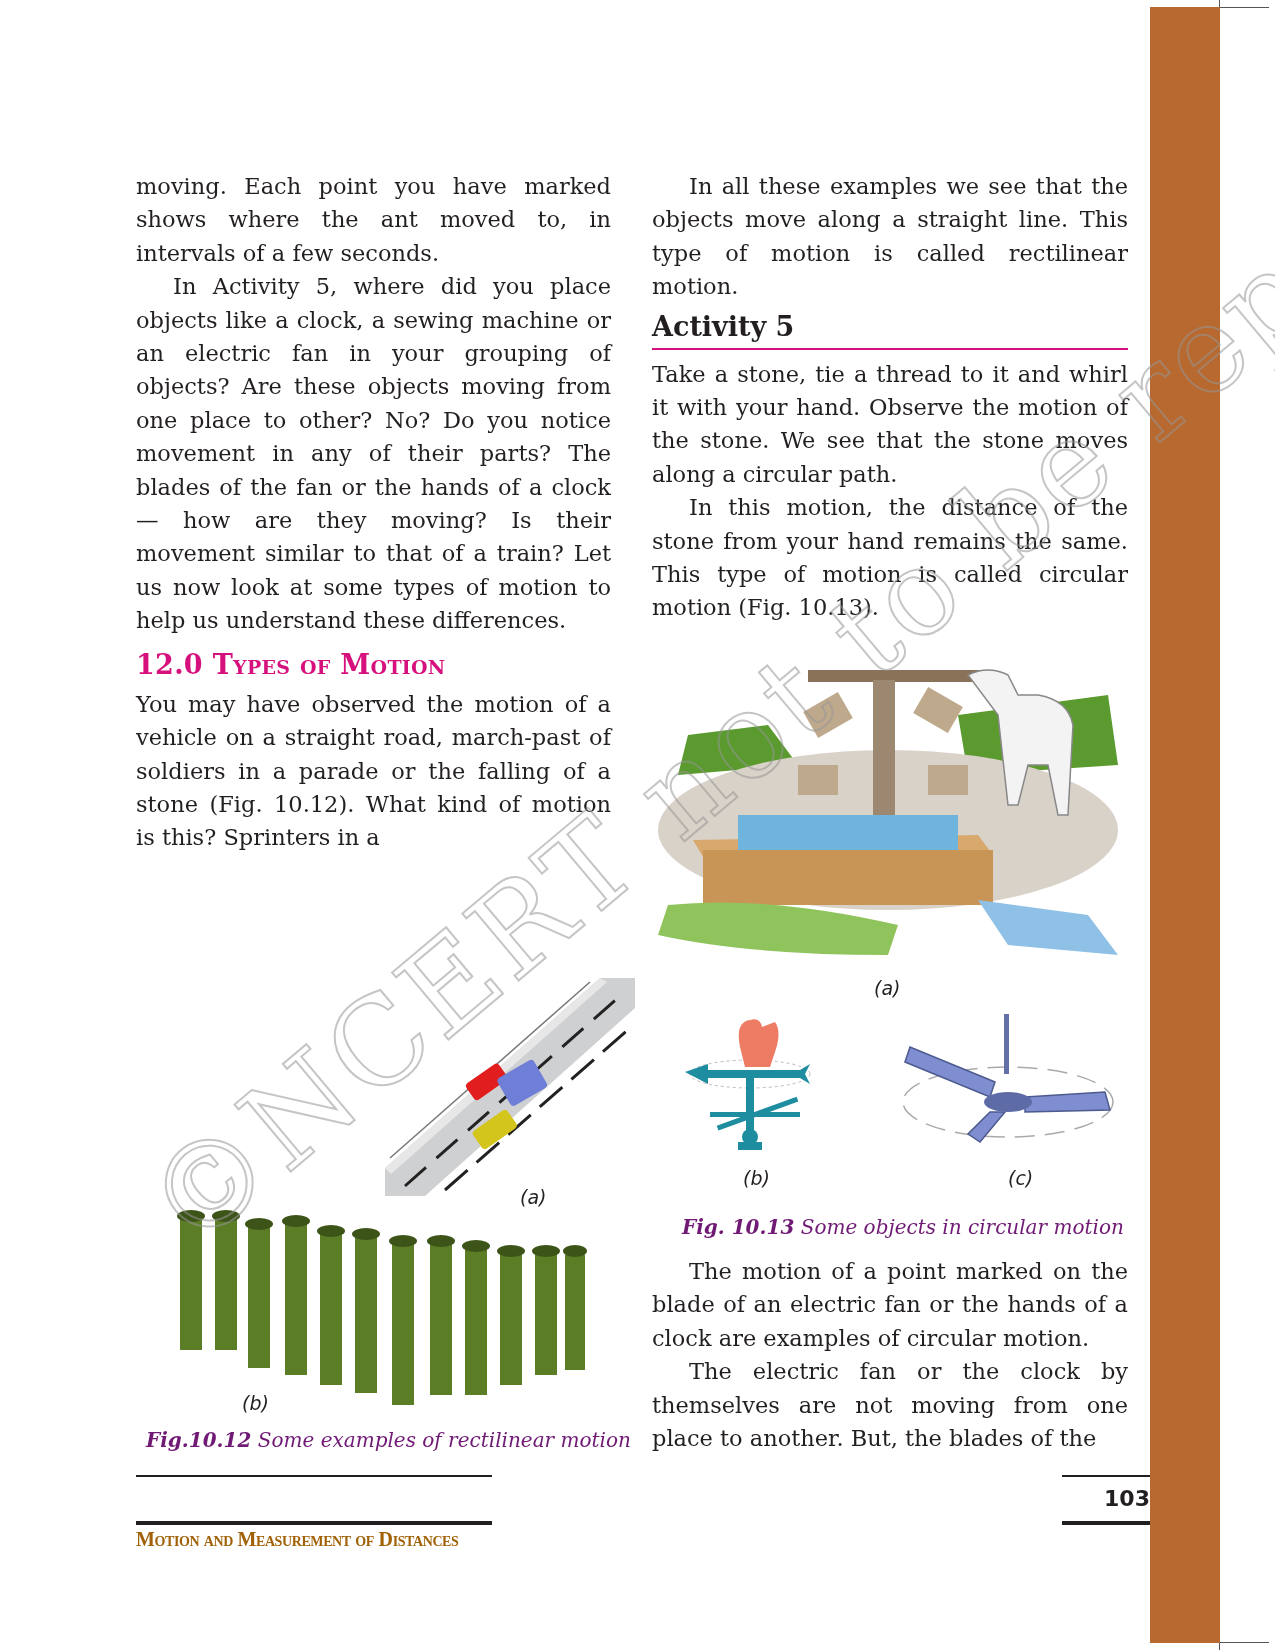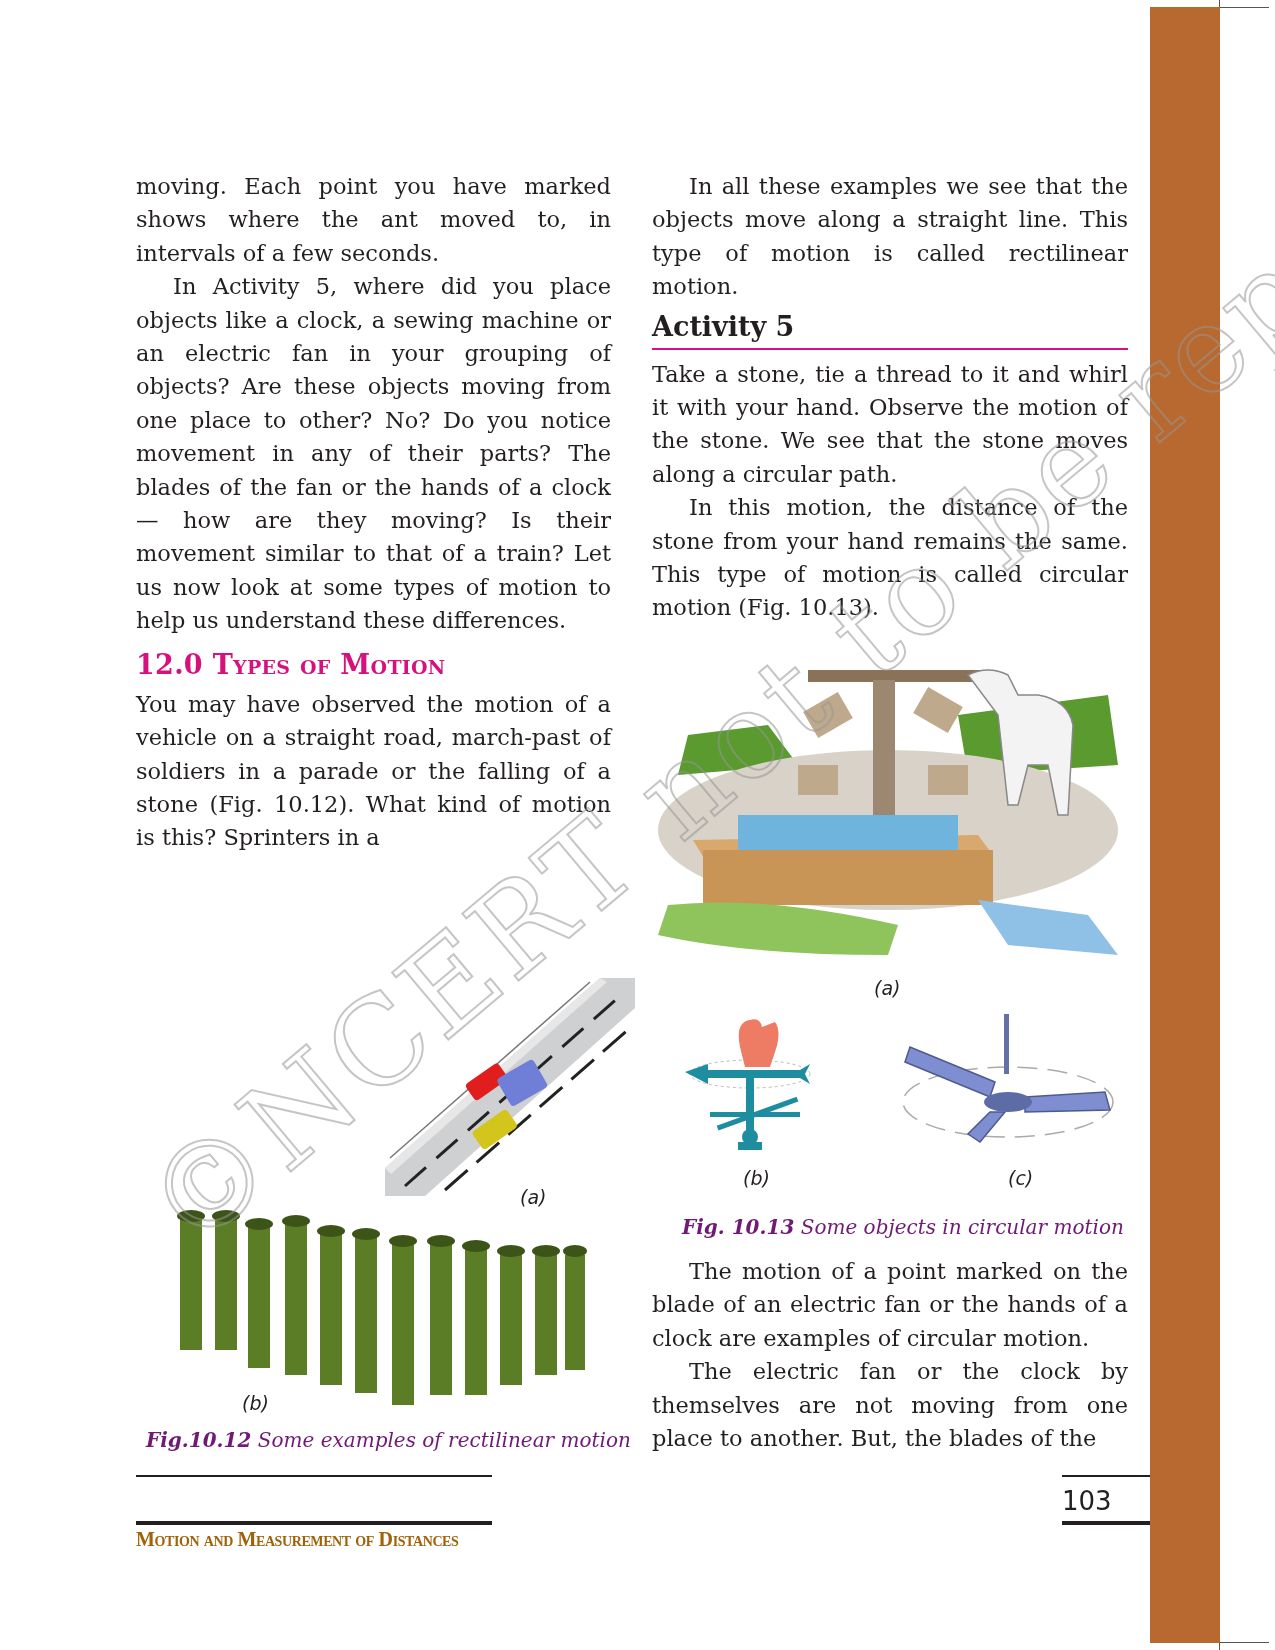--- a/index.html
+++ b/index.html
@@ -41,21 +41,21 @@
     font-family:"DejaVu Serif", serif; font-size:120px; color:transparent;
     -webkit-text-stroke:2px rgba(150,150,150,0.55); white-space:nowrap; pointer-events:none;
     letter-spacing:4px;
   }
 
   .footer-line { position:absolute; background:#231f20; }
   .footer-title {
     position:absolute; left:136px; top:1528px; font-family:Liberation Serif, serif; font-weight:bold;
     color:#a16207; font-size:20px; font-variant:small-caps; letter-spacing:-0.4px; white-space:nowrap;
   }
-  .page-num { position:absolute; left:1062px; top:1486px; width:88px; text-align:left; font-family:"DejaVu Sans", sans-serif; font-weight:normal; font-size:26px; }
+  .page-num { position:absolute; left:1062px; top:1486px; width:88px; text-align:right; font-family:"DejaVu Sans", sans-serif; font-weight:bold; font-size:22px; }
 </style>
 </head>
 <body>
 
 <div class="crop" style="left:1219px;top:0;width:1px;height:7px;"></div>
 <div class="crop" style="left:1219px;top:7px;width:50px;height:1px;"></div>
 <div class="crop" style="left:1219px;top:1643px;width:1px;height:7px;"></div>
 <div class="crop" style="left:1219px;top:1642px;width:50px;height:1px;"></div>
 <div class="side-band"></div>
 

